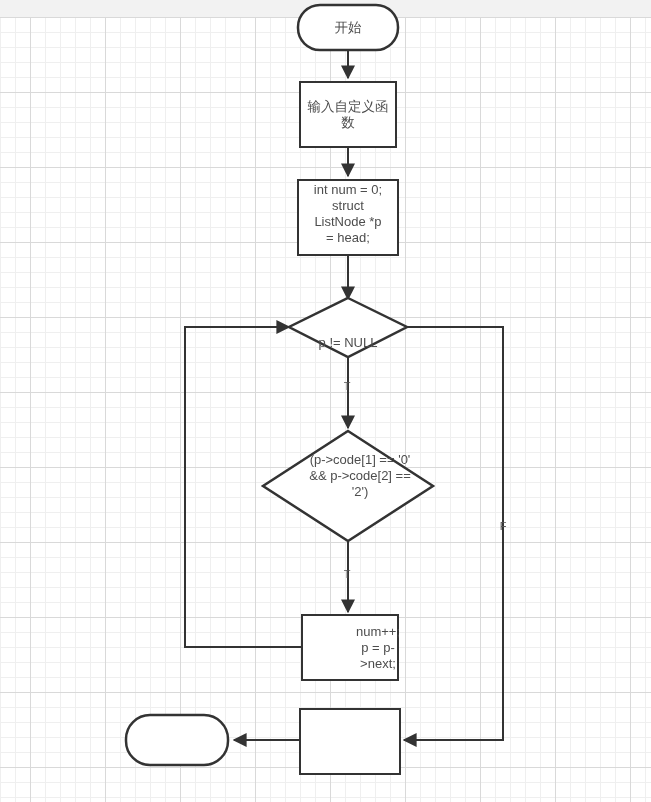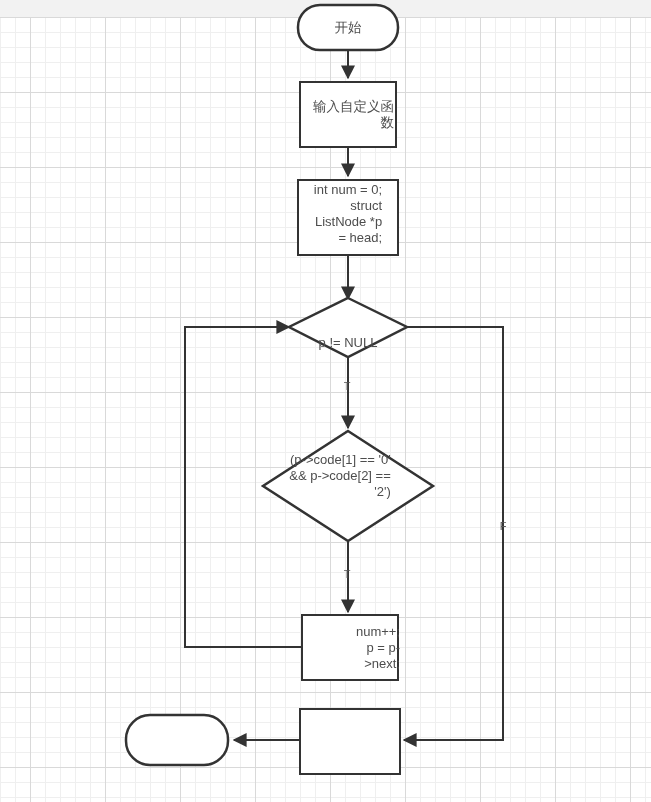--- a/index.html
+++ b/index.html
@@ -54,21 +54,21 @@
     width: 651px;
     height: 802px;
     z-index: 2;
   }
   .node-label {
     position: absolute;
     z-index: 3;
     color: #4d4d4d;
     font-size: 13px;
     line-height: 16px;
-    text-align: right;
+    text-align: center;
     white-space: pre-line;
     display: flex;
     align-items: center;
     justify-content: center;
     pointer-events: none;
   }
   .node-label.cn { font-size: 13.5px; }
   .edge-label {
     position: absolute;
     z-index: 3;
@@ -138,21 +138,21 @@
 
   <div class="node-label cn" style="left:302px; top:82px; width:92px; height:65px;">输入自定义函数</div>
 
   <div class="node-label" style="left:298px; top:176px; width:100px; height:75px;">int num = 0;
 struct
 ListNode *p
 = head;</div>
 
   <div class="node-label" style="left:292px; top:312px; width:112px; height:30px;margin-top:16px;">p != NULL</div>
 
-  <div class="node-label" style="left:260px; top:452px; width:160px; height:54px; align-items:flex-start;">(p-&gt;code[1] == '0'
+  <div class="node-label" style="left:280px; top:452px; width:160px; height:54px; align-items:flex-start;">(p-&gt;code[1] == '0'
 &amp;&amp; p-&gt;code[2] ==
 '2')</div>
 
   <div class="node-label" style="left:302px; top:615px; width:96px; height:65px;padding-left:28px;">num++;
 p = p-
 &gt;next;</div>
 
 
 
   <div class="edge-label" style="left:340px; top:381px; width:14px;">T</div>

